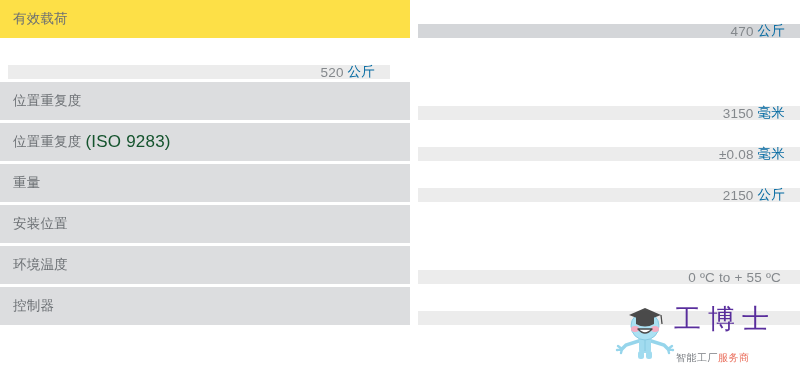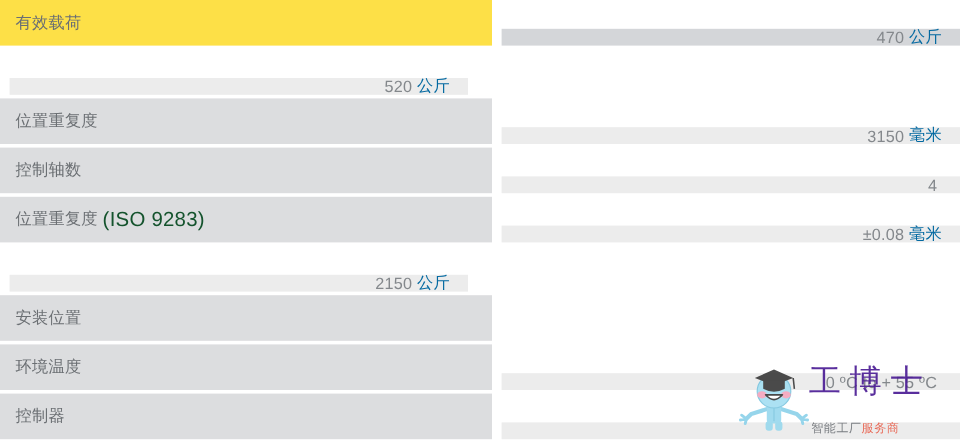--- a/index.html
+++ b/index.html
@@ -144,42 +144,36 @@
   <div class="spec-row">
     <div class="cell-label">
       <span class="label-main">位置重复度</span>
     </div>
     <div class="cell-value">
       <span class="val-num">3150</span>
       <span class="val-unit">毫米</span>
     </div>
   </div>
 
-  <div class="spec-row">
-    <div class="cell-label">
-      <span class="label-main">控制轴数</span>
-    </div>
-    <div class="cell-value">
-      <span class="val-num">4</span>
-      <span class="val-unit"></span>
-    </div>
-  </div>
 
   <div class="spec-row">
     <div class="cell-label">
       <span class="label-main">位置重复度</span>
       <span class="label-sub">(ISO 9283)</span>
     </div>
     <div class="cell-value">
       <span class="val-num">±0.08</span>
       <span class="val-unit">毫米</span>
     </div>
   </div>
 
   <div class="spec-row">
+    <div class="cell-label">
+      <span class="label-main">重量</span>
+    </div>
     <div class="cell-value">
       <span class="val-num">2150</span>
       <span class="val-unit">公斤</span>
     </div>
   </div>
 
   <div class="spec-row">
     <div class="cell-label">
       <span class="label-main">安装位置</span>
     </div>

